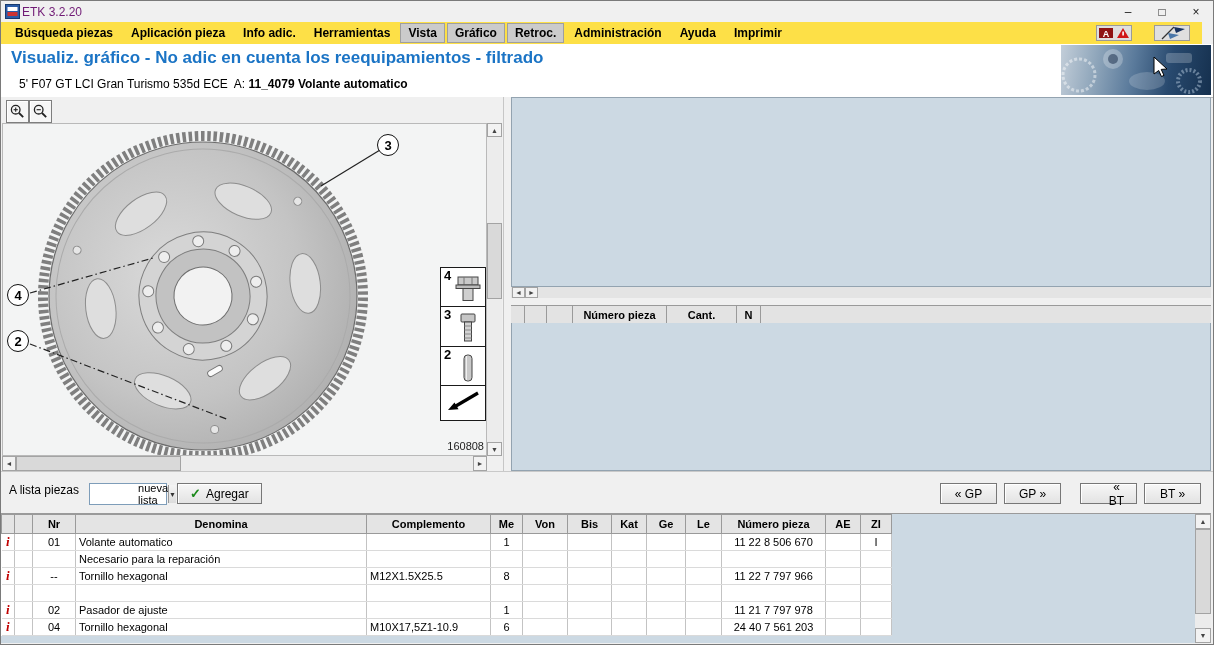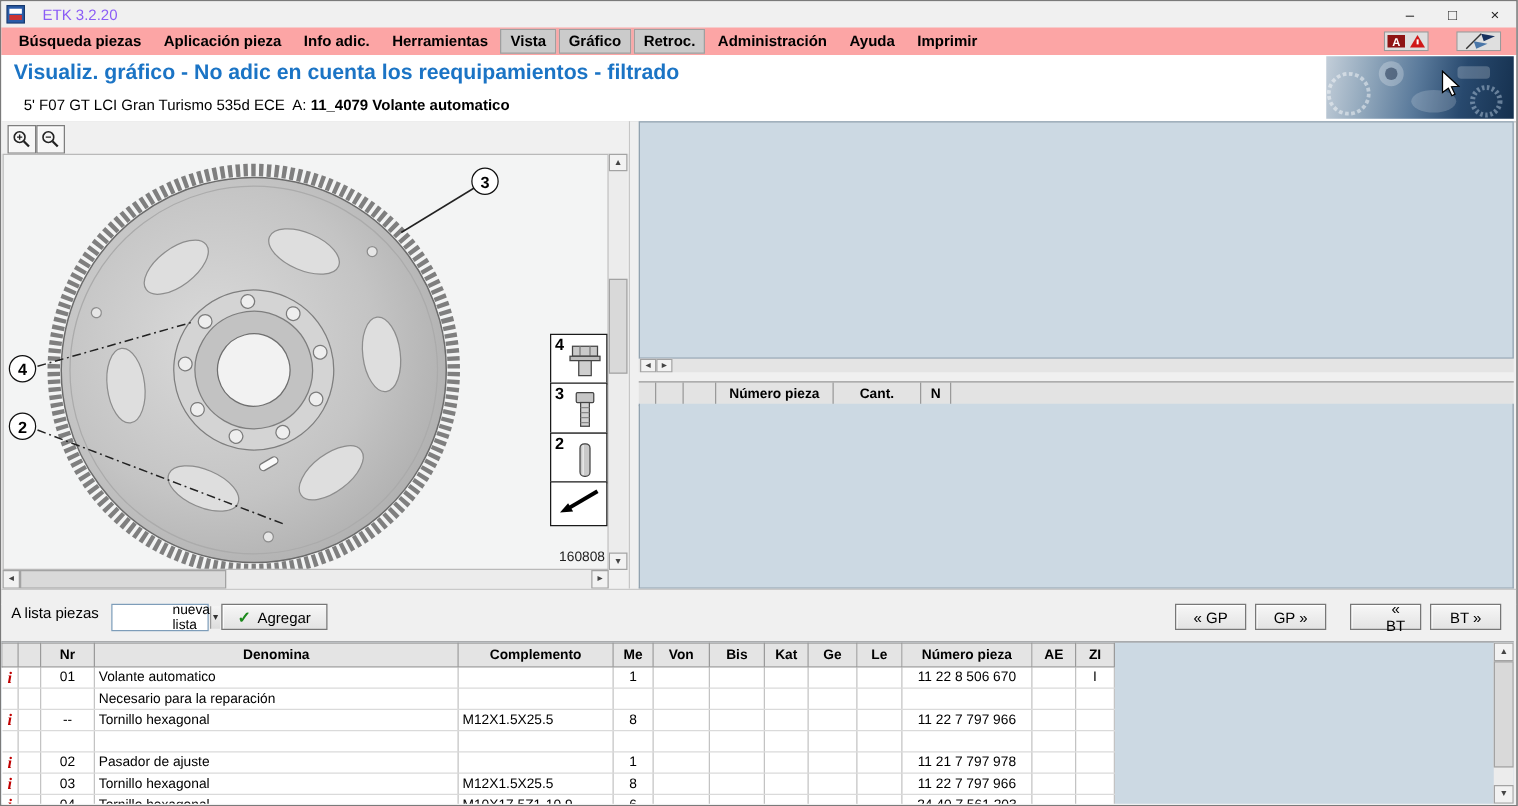--- a/index.html
+++ b/index.html
@@ -2,26 +2,26 @@
 <html><head>
 <meta charset="utf-8">
 <style>
   html,body{margin:0;padding:0;background:#555;}
   #app{position:relative;width:1214px;height:645px;background:#f0f0f0;overflow:hidden;
        font-family:"Liberation Sans",sans-serif;border:1px solid #7a7a7a;box-sizing:border-box;}
 
   
   .titlebar{position:absolute;left:0;top:0;right:0;height:21px;display:flex;align-items:center;background:#f0f0f0;}
   .app-icon{margin-left:4px;width:15px;height:15px;}
-  .title-text{font-size:12px;margin-left:14px;color:#8b5cf6;}
+  .title-text{font-size:12px;margin-left:2px;color:#701a75;}
   .win-controls{margin-left:auto;display:flex;height:100%;}
   .win-btn{width:34px;height:21px;display:flex;align-items:center;justify-content:center;font-size:12px;color:#222;}
 
   
-  .menubar{position:absolute;top:21px;left:0;right:0;height:22px;display:flex;align-items:center;background:#fca5a5;border-bottom:1px solid #dcdcdc;}
+  .menubar{position:absolute;top:21px;left:0;right:11px;height:22px;display:flex;align-items:center;background:#fde047;border-bottom:1px solid #dcdcdc;}
   .menu-items{display:flex;margin-left:6px;gap:2px;align-items:center;}
   .menu-item{font-size:12px;font-weight:bold;padding:3px 8px;color:#000;white-space:nowrap;}
   .menu-item.active{background:#cbcbcb;box-shadow:inset 0 0 0 1px #9f9f9f;}
   .menu-icons{margin-left:auto;margin-right:12px;display:flex;gap:22px;align-items:center;}
   .mi-btn{display:flex;align-items:center;justify-content:center;}
 
   
   .header{position:absolute;top:43px;left:0;right:0;height:53px;background:#ffffff;border-bottom:1px solid #bcbcbc;}
   .header-title{position:absolute;left:10px;top:4px;font-size:17px;font-weight:bold;color:#1b74c5;white-space:nowrap;}
   .header-subtitle{position:absolute;left:18px;top:33px;font-size:12px;color:#000;white-space:pre;}
@@ -482,36 +482,20 @@
             <td class="ctr"></td>
             <td class="ctr"></td>
             <td class="ctr"></td>
             <td class="ctr"></td>
             <td class="ctr"></td>
             <td class="ctr">11 21 7 797 978</td>
             <td class="ctr"></td>
             <td class="ctr"></td>
           </tr>
 
-          <tr>
-            <td class="ctr"><span class="ii show"></span></td>
-            <td></td>
-            <td class="ctr">03</td>
-            <td class="lft">Tornillo hexagonal</td>
-            <td class="lft">M12X1.5X25.5</td>
-            <td class="ctr">8</td>
-            <td class="ctr"></td>
-            <td class="ctr"></td>
-            <td class="ctr"></td>
-            <td class="ctr"></td>
-            <td class="ctr"></td>
-            <td class="ctr">11 22 7 797 966</td>
-            <td class="ctr"></td>
-            <td class="ctr"></td>
-          </tr>
 
           <tr>
             <td class="ctr"><span class="ii show"></span></td>
             <td></td>
             <td class="ctr">04</td>
             <td class="lft">Tornillo hexagonal</td>
             <td class="lft">M10X17,5Z1-10.9</td>
             <td class="ctr">6</td>
             <td class="ctr"></td>
             <td class="ctr"></td>

